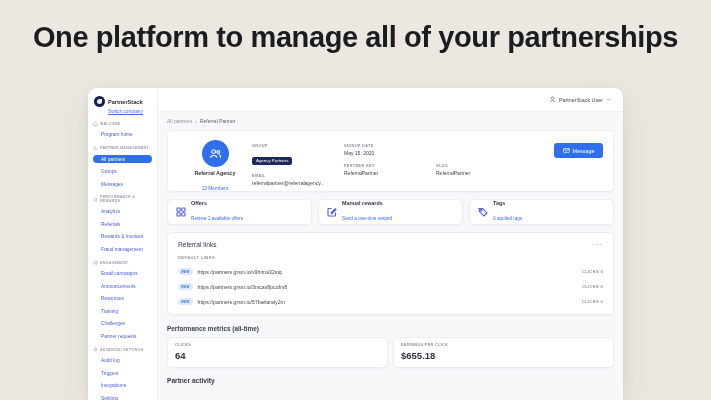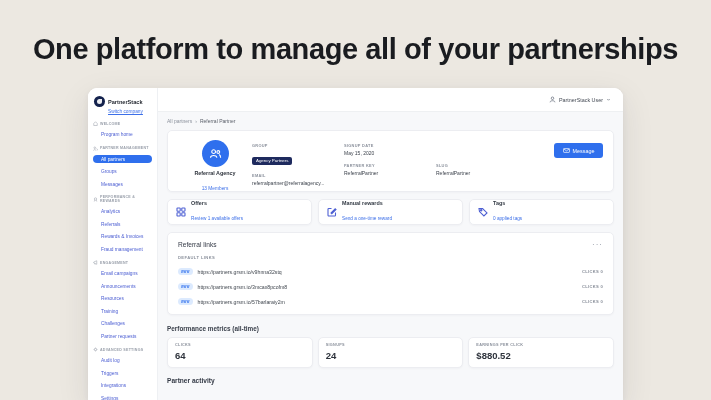--- a/index.html
+++ b/index.html
@@ -4,21 +4,21 @@
 <style>
   * { margin:0; padding:0; box-sizing:border-box; }
   html,body { width:711px; height:400px; overflow:hidden; }
   body {
     background:#ece8e1;
     font-family:"Liberation Sans", sans-serif;
     position:relative;
     color:#2e333c;
   }
   
-  .hero { position:absolute; top:33px; left:0; width:711px; text-align:center; }
+  .hero { position:absolute; top:21px; left:0; width:711px; text-align:center; }
   .hero h1 { font-size:29px; font-weight:700; color:#1a1c20; letter-spacing:-0.4px; }
 
   
   .window {
     position:absolute; left:88px; top:88px; width:535px; height:312px;
     background:#fff; border-radius:9px 9px 0 0;
     box-shadow:0 10px 32px rgba(40,40,60,.10), 0 2px 6px rgba(40,40,60,.06);
     display:flex; overflow:hidden;
   }
 
@@ -310,26 +310,22 @@
         </div>
       </section>
 
       <h2 class="metrics-title">Performance metrics (all-time)</h2>
       <div class="metrics-row">
         <div class="card metric-card">
           <div class="m-label">CLICKS</div>
           <div class="m-value">64</div>
         </div>
         <div class="card metric-card">
-          <div class="m-label">SIGNUPS</div>
-          <div class="m-value">24</div>
-        </div>
-        <div class="card metric-card">
           <div class="m-label">EARNINGS PER CLICK</div>
-          <div class="m-value">$880.52</div>
+          <div class="m-value">$655.18</div>
         </div>
       </div>
 
       <h2 class="activity-title">Partner activity</h2>
 
     </div>
   </div>
 </div>
 
 </body></html>

